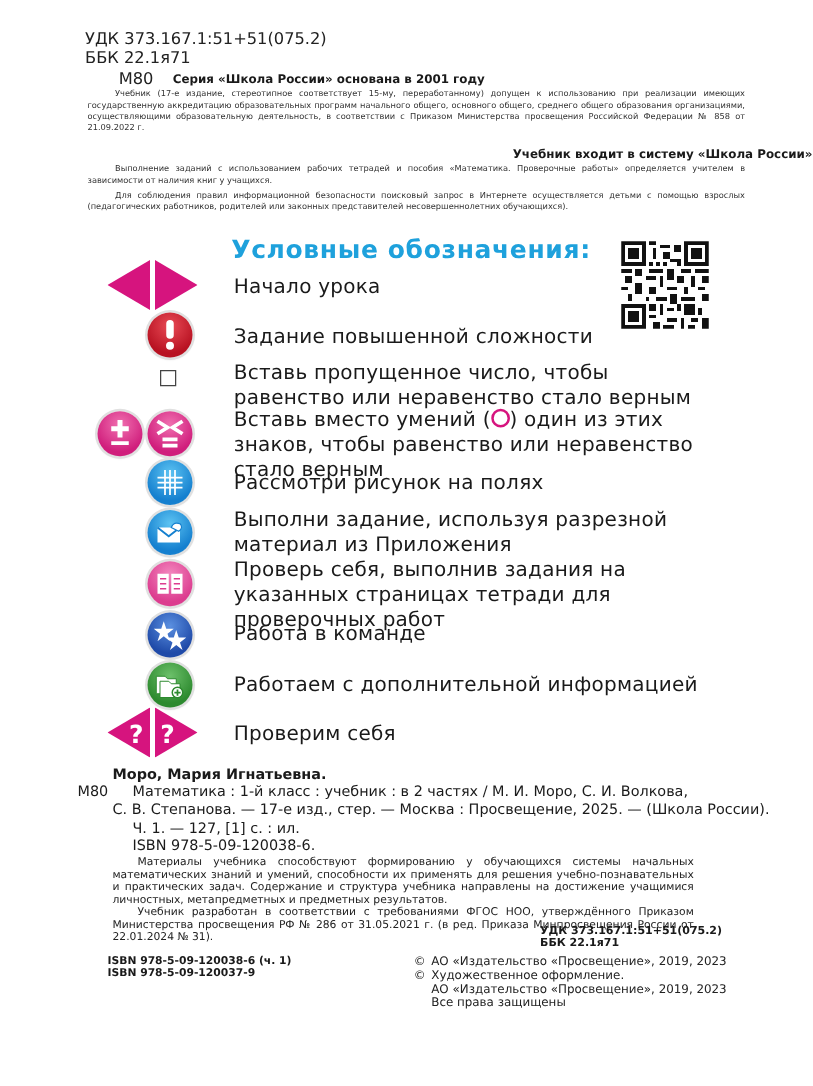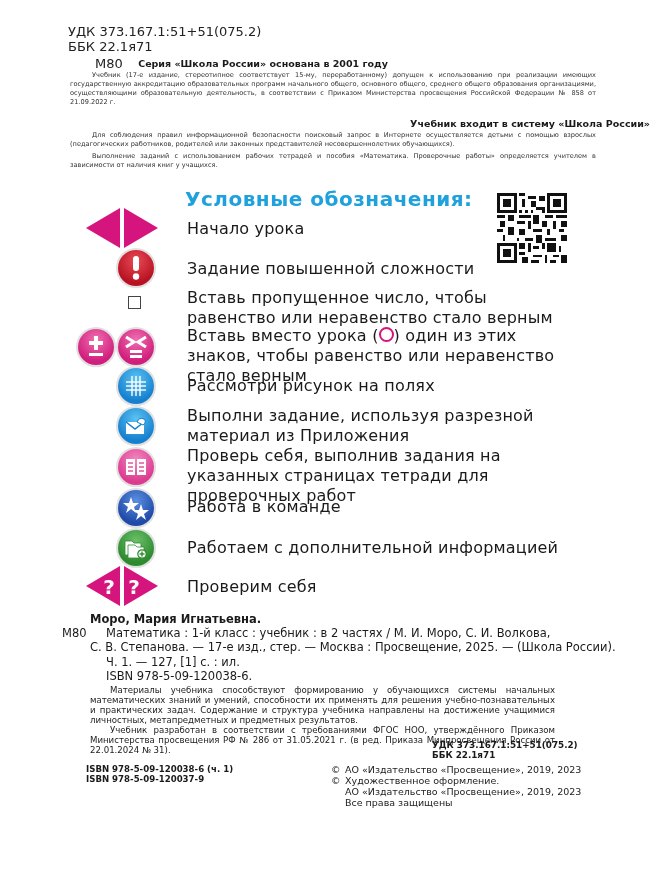--- a/index.html
+++ b/index.html
@@ -39,22 +39,22 @@
   <span class="m80">М80</span>
 </div>
 
 <div class="abs series-title">Серия «Школа России» основана в 2001 году</div>
 <div class="abs small p1">
   <p>Учебник (17-е издание, стереотипное соответствует 15-му, переработанному) допущен к использованию при реализации имеющих государственную аккредитацию образовательных программ начального общего, основного общего, среднего общего образования организациями, осуществляющими образовательную деятельность, в соответствии с Приказом Министерства просвещения Российской Федерации № 858 от 21.09.2022 г.</p>
 </div>
 
 <div class="abs system-title">Учебник входит в систему «Школа России»</div>
 <div class="abs small p2">
+  <p>Выполнение заданий с использованием рабочих тетрадей и пособия «Математика. Проверочные работы» определяется учителем в зависимости от наличия книг у учащихся.</p>
   <p>Для соблюдения правил информационной безопасности поисковый запрос в Интернете осуществляется детьми с помощью взрослых (педагогических работников, родителей или законных представителей несовершеннолетних обучающихся).</p>
-  <p>Выполнение заданий с использованием рабочих тетрадей и пособия «Математика. Проверочные работы» определяется учителем в зависимости от наличия книг у учащихся.</p>
 </div>
 
 <div class="abs legend-title">Условные обозначения:</div>
 
 <div class="abs qr">
   <svg width="70" height="70" viewBox="0 0 25 25" shape-rendering="crispEdges">
     <rect width="25" height="25" fill="#fff"></rect>
     <g fill="#111">
       <rect x="0" y="0" width="7" height="7"></rect>
         <rect x="1" y="1" width="5" height="5" fill="#fff"></rect>
@@ -145,21 +145,21 @@
 </div>
 <div class="icon circ" style="left:118px;top:329px;background:radial-gradient(circle at 50% 30%, #f06fb0, #d01e7c 70%);">
   <svg width="24" height="24" viewBox="0 0 24 24">
       <polyline points="2,2 10,7 2,12" fill="none" stroke="#fff" stroke-width="3"></polyline>
       <polyline points="22,2 14,7 22,12" fill="none" stroke="#fff" stroke-width="3"></polyline>
       <rect x="6" y="15" width="12" height="3" fill="#fff"></rect>
       <rect x="6" y="20" width="12" height="3" fill="#fff"></rect>
     </svg>
 </div>
 <div class="abs legend-row" style="top:326px;width:390px;">
-  <span>Вставь вместо урока (</span><span style="display:inline-block;width:11px;height:11px;border:2px solid #d6147e;border-radius:50%;vertical-align:-1px;"></span><span>) один из этих знаков, чтобы равенство или неравенство стало верным</span>
+  <span>Вставь вместо умений (</span><span style="display:inline-block;width:11px;height:11px;border:2px solid #d6147e;border-radius:50%;vertical-align:-1px;"></span><span>) один из этих знаков, чтобы равенство или неравенство стало верным</span>
 </div>
 
 <div class="icon circ" style="left:118px;top:368px;background:radial-gradient(circle at 50% 30%, #5cc3f2, #1580cf 70%);">
   <svg width="22" height="22" viewBox="0 0 22 22" stroke="#fff" stroke-width="1.4" fill="none">
       <line x1="7" y1="1" x2="7" y2="21"></line>
       <line x1="11" y1="1" x2="11" y2="21"></line>
       <line x1="15" y1="1" x2="15" y2="21"></line>
       <line x1="1" y1="7" x2="21" y2="7"></line>
       <line x1="1" y1="11" x2="21" y2="11"></line>
       <line x1="1" y1="15" x2="21" y2="15"></line>

